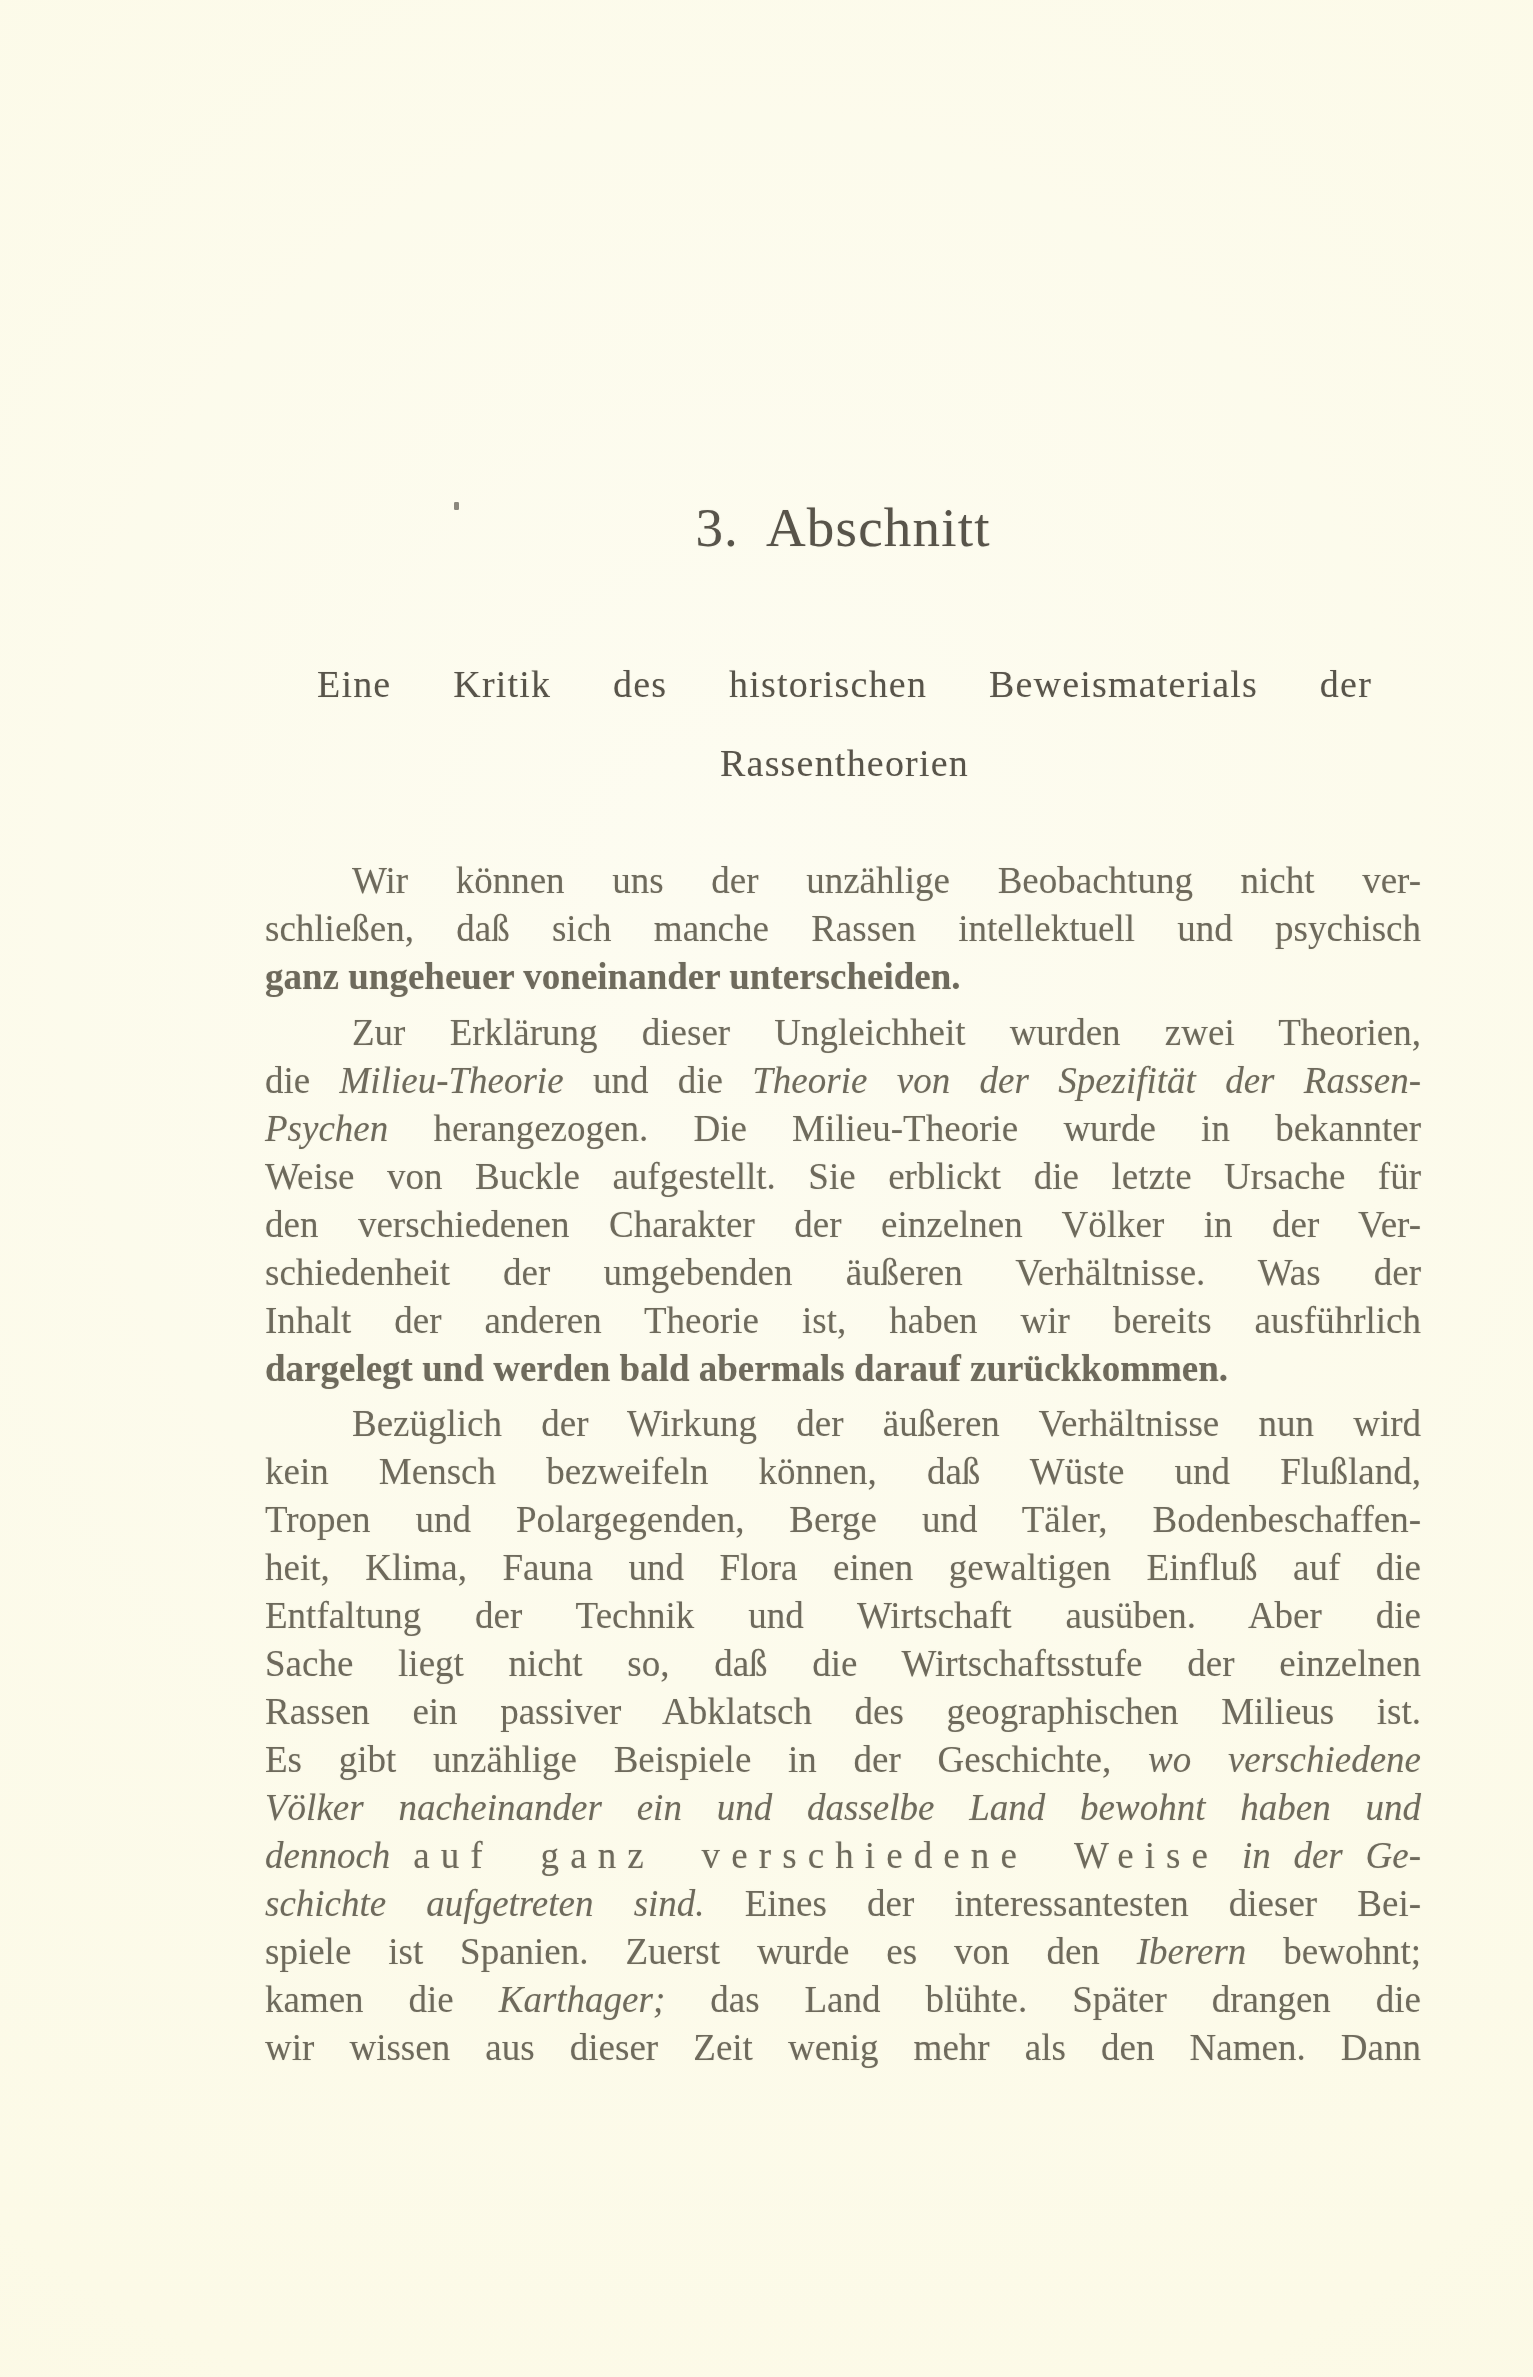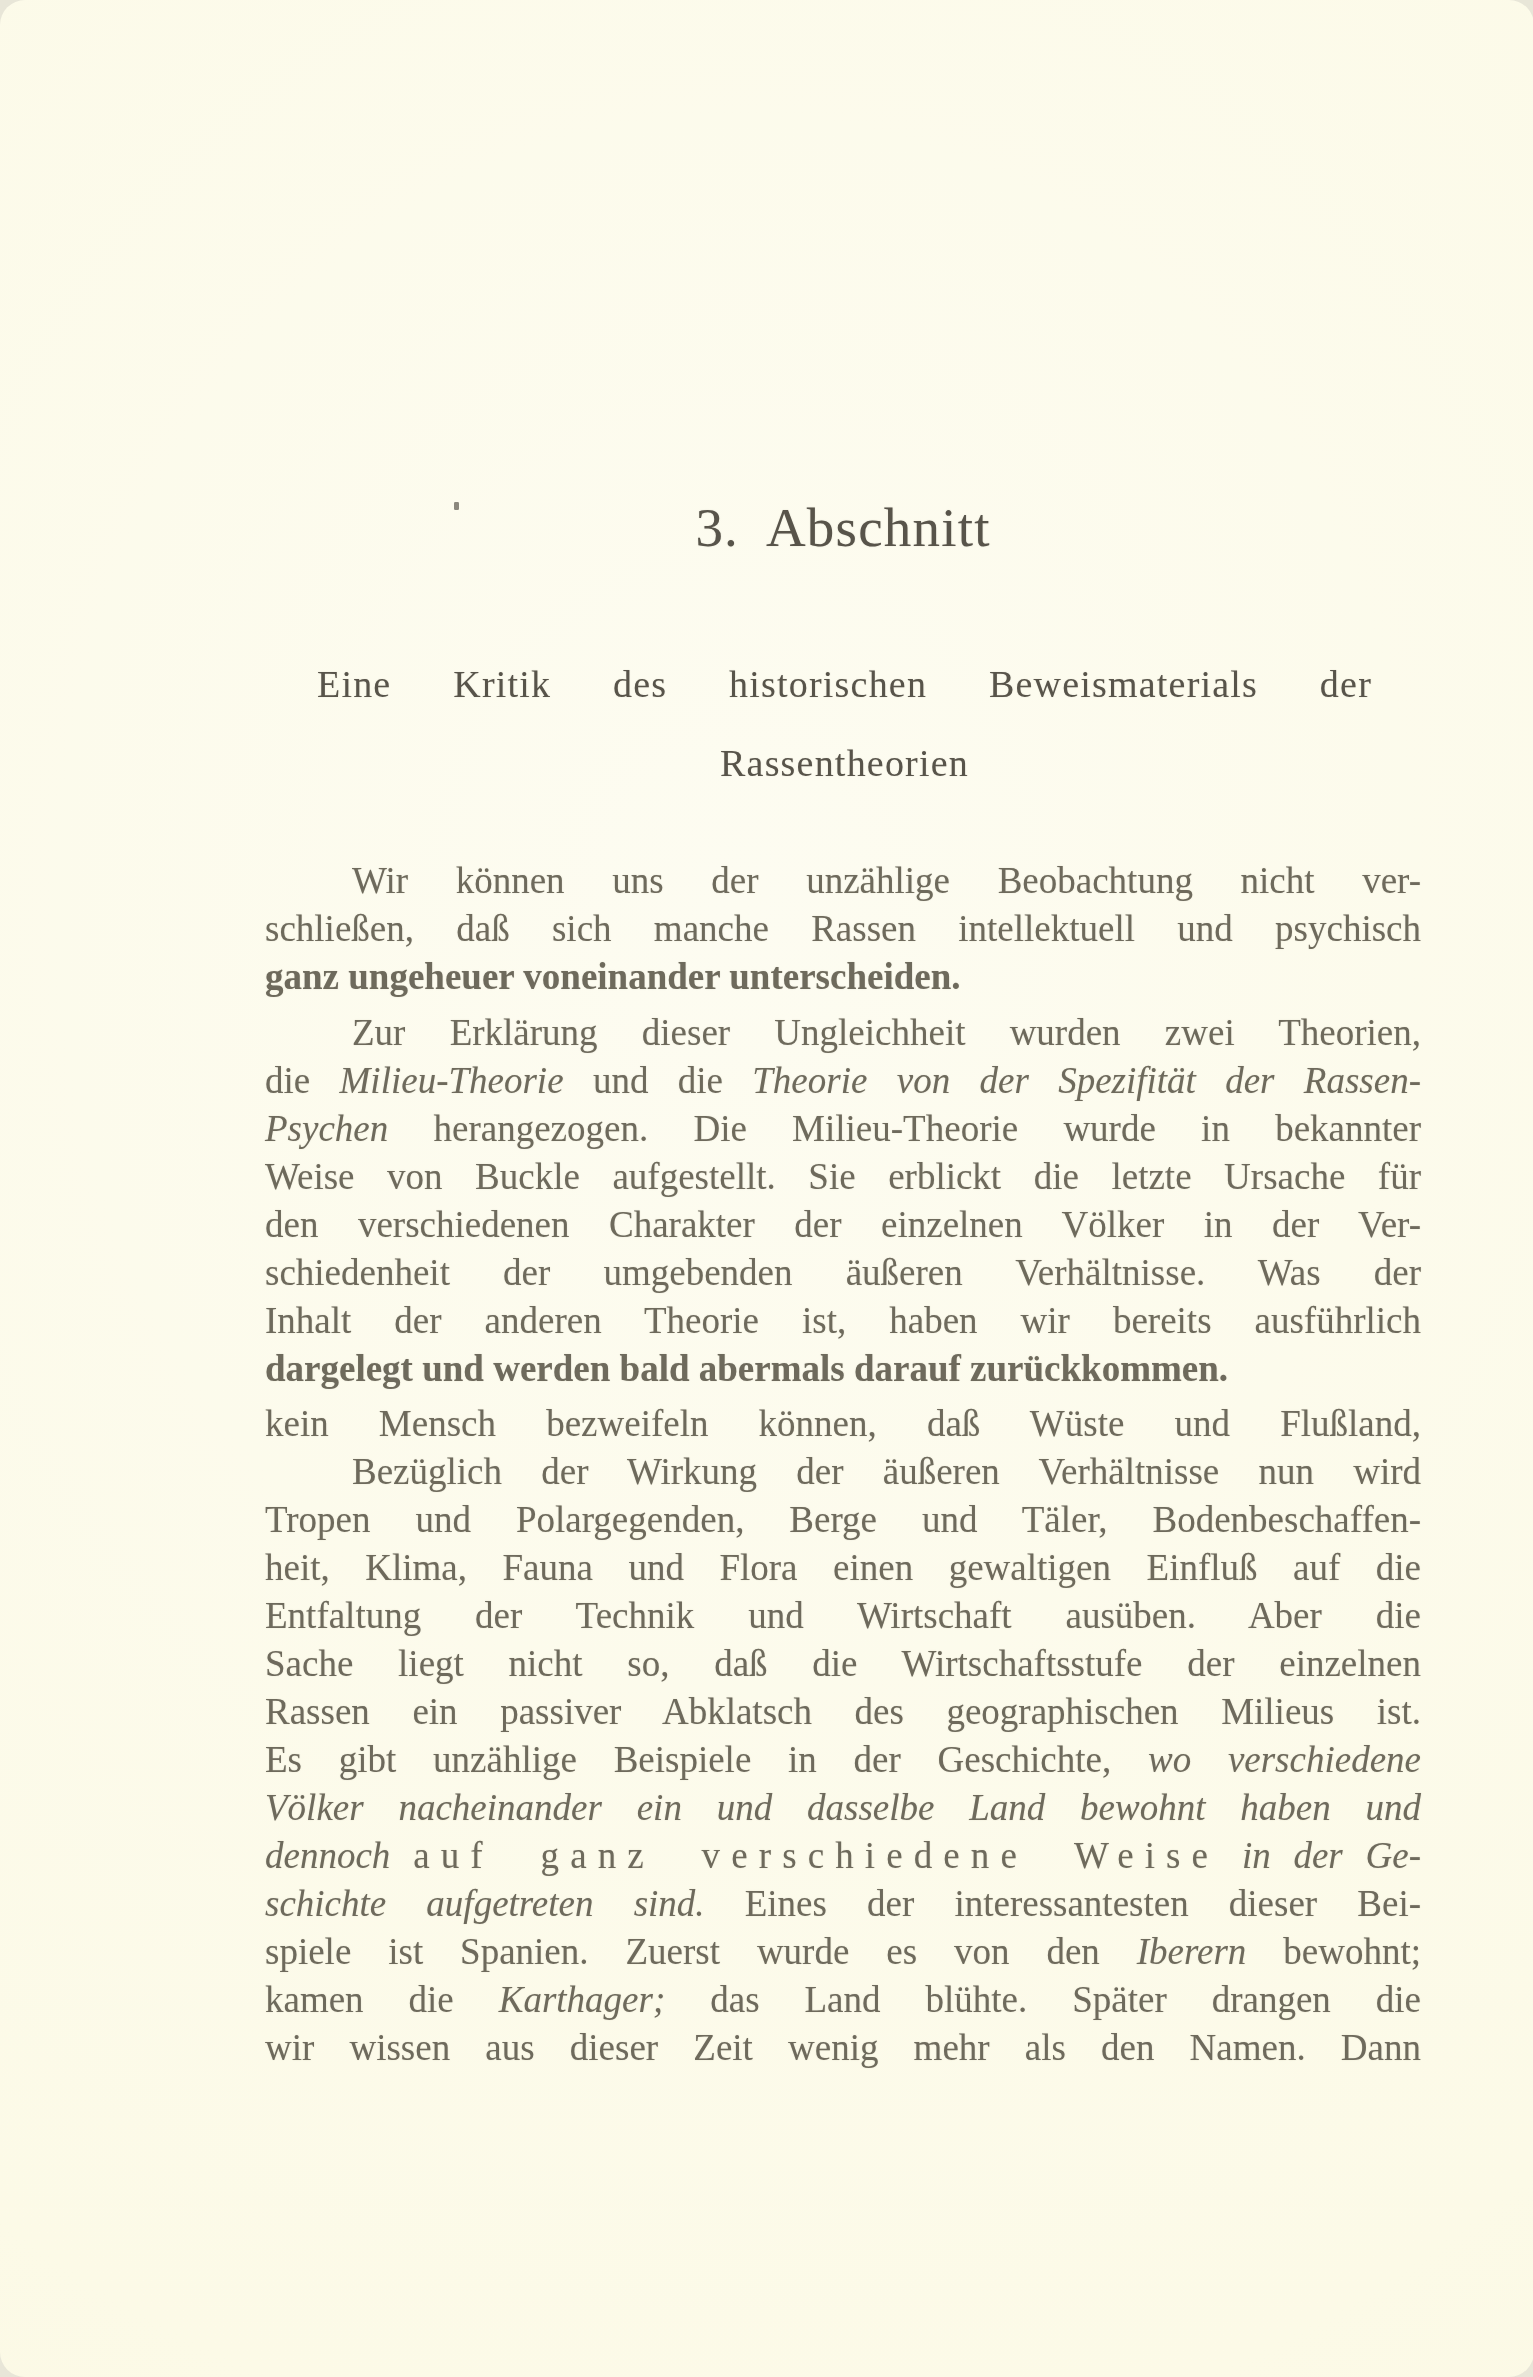--- a/index.html
+++ b/index.html
@@ -15,21 +15,20 @@
   .page{
     position:relative;
     width:1534px;
     height:2377px;
     margin:0 auto;
     overflow:hidden;
     background:
       radial-gradient(ellipse 160% 120% at 48% 38%, var(--paper-hi) 0%, var(--paper) 55%, var(--paper-lo) 100%);
     font-family:"Liberation Serif","DejaVu Serif",serif;
     color:var(--ink);
-    border-radius:25px;
   }
   
   .speck{
     position:absolute;
     left:454px; top:502px;
     width:4.7px; height:7.6px;
     background:var(--speck);
     opacity:.72;
     border-radius:1.2px;
   }
@@ -113,22 +112,22 @@
         <div class="line indent"><span class="seg-n">Zur Erklärung dieser Ungleichheit wurden zwei Theorien,</span></div>
         <div class="line"><span class="seg-n">die </span><span class="seg-i">Milieu-Theorie</span><span class="seg-n"> und die </span><span class="seg-i">Theorie von der Spezifität der Rassen-</span></div>
         <div class="line"><span class="seg-i">Psychen</span><span class="seg-n"> herangezogen. Die Milieu-Theorie wurde in bekannter</span></div>
         <div class="line"><span class="seg-n">Weise von Buckle aufgestellt. Sie erblickt die letzte Ursache für</span></div>
         <div class="line"><span class="seg-n">den verschiedenen Charakter der einzelnen Völker in der Ver-</span></div>
         <div class="line"><span class="seg-n">schiedenheit der umgebenden äußeren Verhältnisse. Was der</span></div>
         <div class="line"><span class="seg-n">Inhalt der anderen Theorie ist, haben wir bereits ausführlich</span></div>
         <div class="line end"><span class="seg-n">dargelegt und werden bald abermals darauf zurückkommen.</span></div>
       </div>
       <div class="para">
+        <div class="line indent"><span class="seg-n">Bezüglich der Wirkung der äußeren Verhältnisse nun wird</span></div>
         <div class="line"><span class="seg-n">kein Mensch bezweifeln können, daß Wüste und Flußland,</span></div>
-        <div class="line indent"><span class="seg-n">Bezüglich der Wirkung der äußeren Verhältnisse nun wird</span></div>
         <div class="line"><span class="seg-n">Tropen und Polargegenden, Berge und Täler, Bodenbeschaffen-</span></div>
         <div class="line"><span class="seg-n">heit, Klima, Fauna und Flora einen gewaltigen Einfluß auf die</span></div>
         <div class="line"><span class="seg-n">Entfaltung der Technik und Wirtschaft ausüben. Aber die</span></div>
         <div class="line"><span class="seg-n">Sache liegt nicht so, daß die Wirtschaftsstufe der einzelnen</span></div>
         <div class="line"><span class="seg-n">Rassen ein passiver Abklatsch des geographischen Milieus ist.</span></div>
         <div class="line"><span class="seg-n">Es gibt unzählige Beispiele in der Geschichte, </span><span class="seg-i">wo verschiedene</span></div>
         <div class="line"><span class="seg-i">Völker nacheinander ein und dasselbe Land bewohnt haben und</span></div>
         <div class="line"><span class="seg-i">dennoch</span><span class="seg-n"> </span><span class="seg-sp">auf ganz verschiedene Weise</span><span class="seg-n"> </span><span class="seg-i">in der Ge-</span></div>
         <div class="line"><span class="seg-i">schichte aufgetreten sind.</span><span class="seg-n"> Eines der interessantesten dieser Bei-</span></div>
         <div class="line"><span class="seg-n">spiele ist Spanien. Zuerst wurde es von den </span><span class="seg-i">Iberern</span><span class="seg-n"> bewohnt;</span></div>

